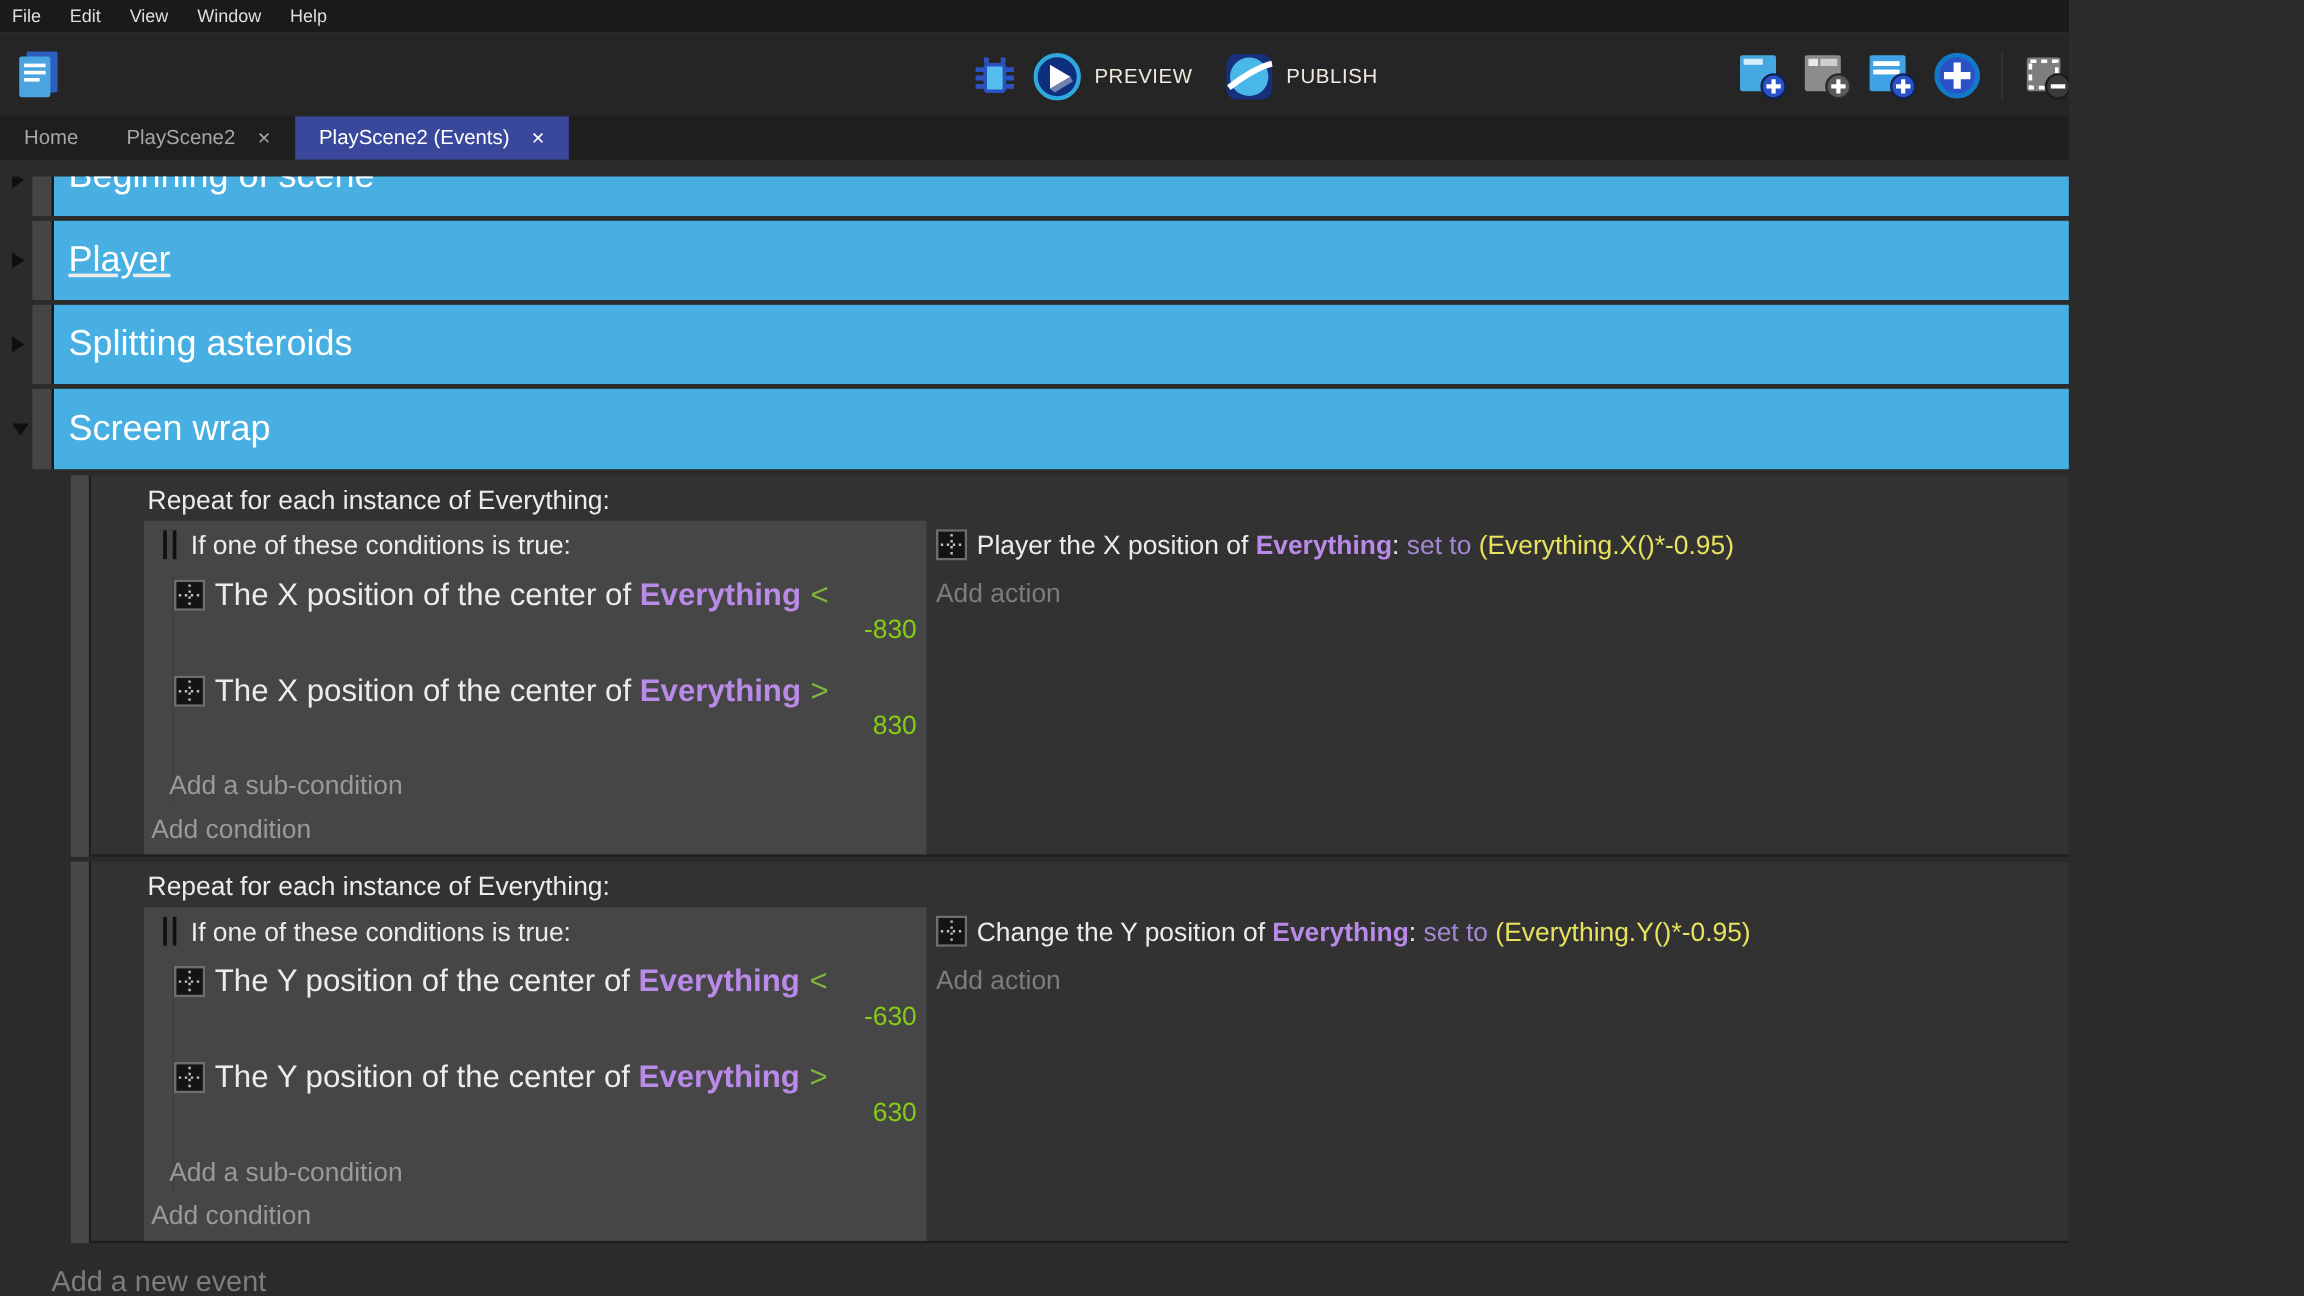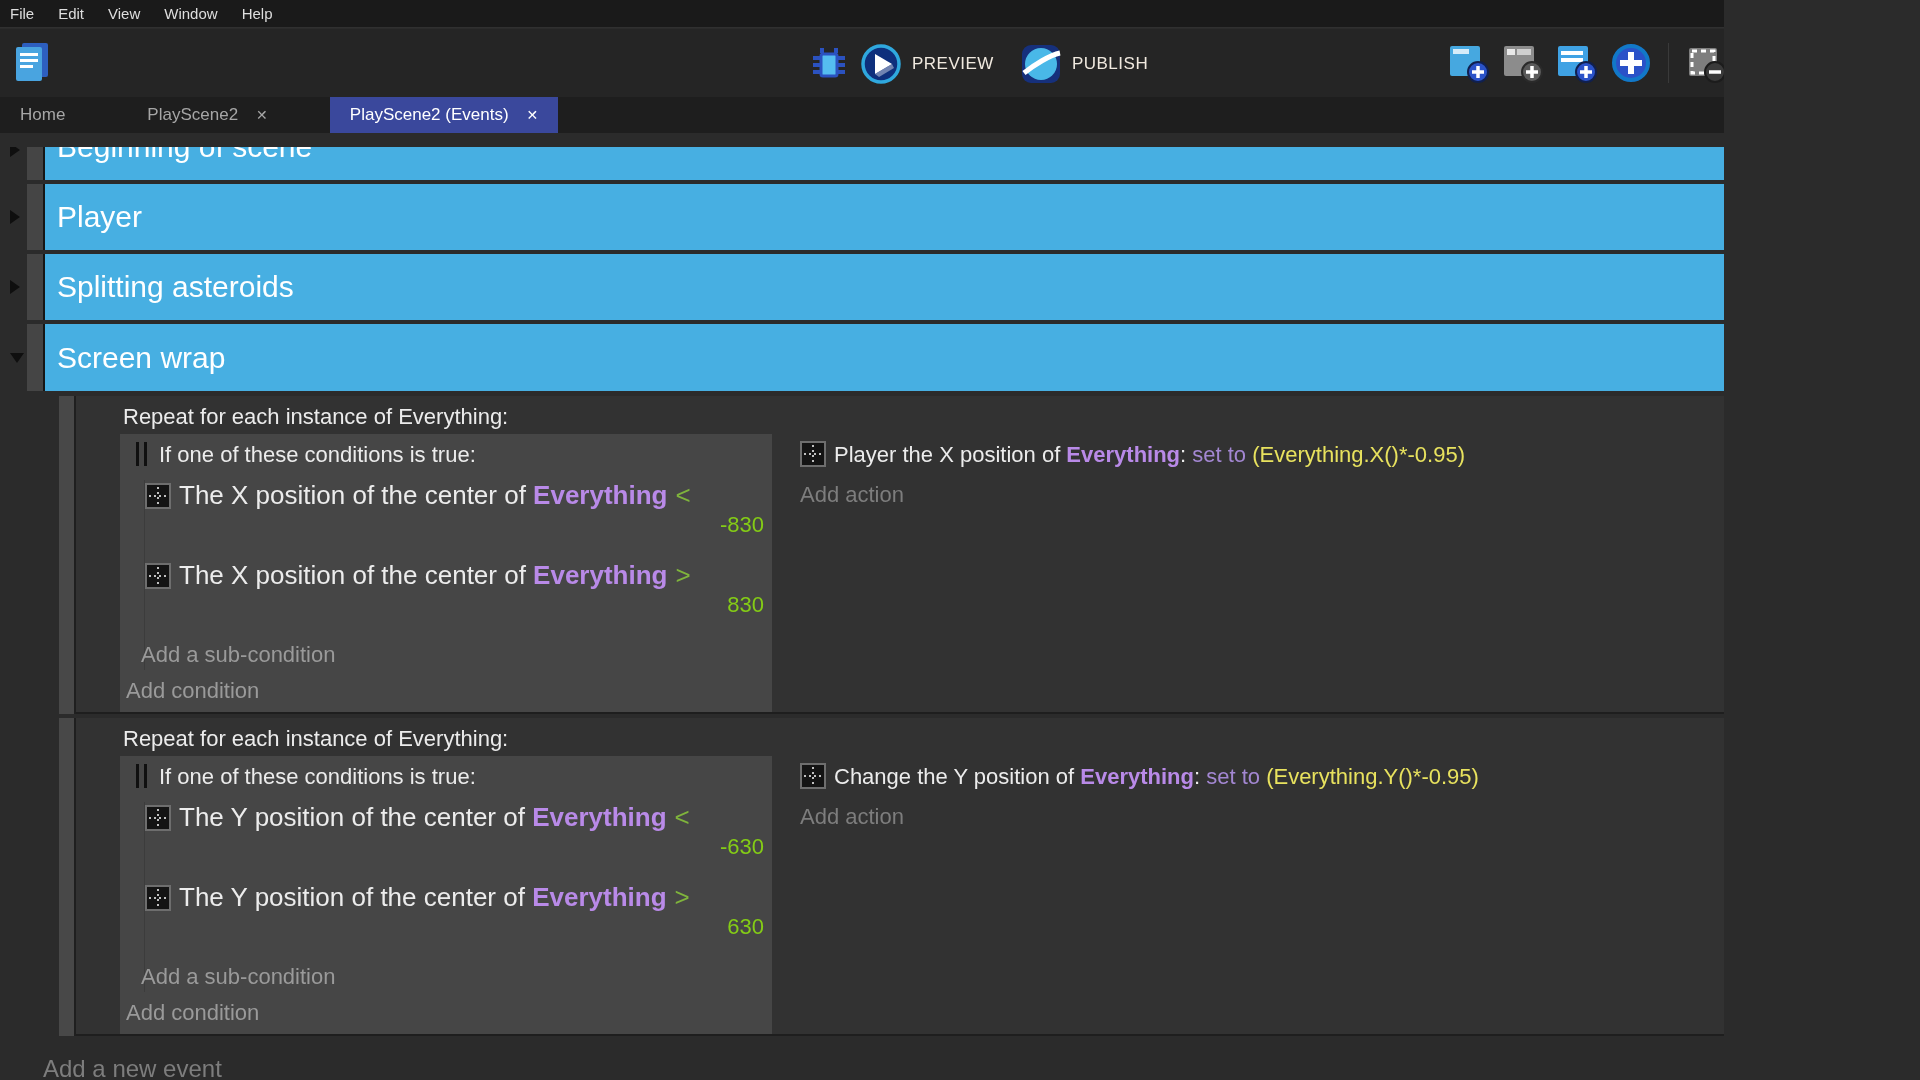--- a/index.html
+++ b/index.html
@@ -16,21 +16,21 @@
   
   .toolbar{position:absolute;left:0;top:29px;width:1920px;height:68px;background:#252525;}
   .logo{position:absolute;left:12px;top:12px;width:40px;height:44px;}
   .tb-center{position:absolute;left:808px;top:14px;display:flex;align-items:center;gap:10px;}
   .tb-label{font-size:17px;color:#f0e9df;letter-spacing:.5px;margin-right:16px;}
   .tb-right{position:absolute;right:10px;top:13px;display:flex;align-items:center;gap:12px;}
   .tb-btn{width:42px;height:42px;display:flex;align-items:center;justify-content:center;}
   .tb-sep{width:1px;height:40px;background:#3a3a3a;margin:0 4px;}
 
   
-  .tabbar{position:absolute;left:0;top:97px;width:1920px;height:36px;background:#1e1e1e;display:flex;gap:42px;}
+  .tabbar{position:absolute;left:0;top:97px;width:1920px;height:36px;background:#1e1e1e;display:flex;}
   .tab{height:36px;display:flex;align-items:center;padding:0 20px;font-size:17px;color:#a6a6a6;gap:18px;}
   .tab .x{font-size:14px;color:#a6a6a6;}
   .tab.active{background:#3a489c;color:#ffffff;}
   .tab.active .x{color:#ffffff;}
 
   
   .events{position:absolute;left:0;top:147px;width:1920px;height:947px;overflow:hidden;background:#2b2b2b;}
 
   .fold{position:absolute;left:10px;width:0;height:0;border-style:solid;}
   .fold.right{border-width:7px 0 7px 10px;border-color:transparent transparent transparent #0f0f0f;}
@@ -39,21 +39,21 @@
   .grow{position:absolute;left:27px;width:1868px;height:66px;display:flex;}
   .grow .ghandle{width:18px;height:100%;background:#454545;border-right:2px solid #161616;}
   .grow .gbar{flex:1;background:#47afe2;display:flex;align-items:center;padding-left:12px;
               font-size:30px;color:#ffffff;}
 
   
   .revent{position:absolute;left:59px;width:1836px;height:318px;display:flex;}
   .revent .ehandle{width:17px;background:#484848;border-right:2px solid #1f1f1f;}
   .revent .ebody{flex:1;background:#323232;display:flex;flex-direction:column;border-bottom:2px solid #1e1e1e;padding-left:44px;}
   .rheader{height:38px;padding:6px 0 0 3px;font-size:22px;line-height:30px;color:#ececec;}
-  .rcols{flex:1;display:flex;min-height:0;gap:20px;}
+  .rcols{flex:1;display:flex;min-height:0;}
   .conds{width:652px;background:#464646;display:flex;flex-direction:column;
          padding:6px 8px 6px 6px;}
   .or-row{margin-left:10px;font-size:22px;line-height:30px;color:#ececec;white-space:nowrap;}
   .subconds{margin-left:18px;margin-top:10px;border-left:1px solid #3c3c3c;padding-left:0;}
   .cond{margin-bottom:20px;}
   .cline{font-size:26px;line-height:30px;color:#ececec;white-space:nowrap;}
   .cval{font-size:22px;line-height:30px;color:#84cc16;margin-left:2px;text-align:right;}
   .obj{color:#b98ae8;font-weight:bold;}
   .op{color:#7fb43c;margin-left:8px;}
   .opset{color:#a387d2;}
@@ -205,21 +205,21 @@
 
     <span class="fold right" style="top:-4px;"></span>
     <span class="fold right" style="top:63px;"></span>
     <span class="fold right" style="top:133px;"></span>
     <span class="fold down" style="top:206px;"></span>
 
     <div class="grow" style="top:-33px;">
       <div class="ghandle"></div>
       <div class="gbar">Beginning of scene</div>
     </div>
-    <div class="grow" style="top:37px;">
+    <div class="grow" style="top:37px;text-decoration:underline;">
       <div class="ghandle"></div>
       <div class="gbar">Player</div>
     </div>
     <div class="grow" style="top:177px;height:67px;">
       <div class="ghandle"></div>
       <div class="gbar">Screen wrap</div>
     </div>
     <div class="grow" style="top:107px;">
       <div class="ghandle"></div>
       <div class="gbar">Splitting asteroids</div>

